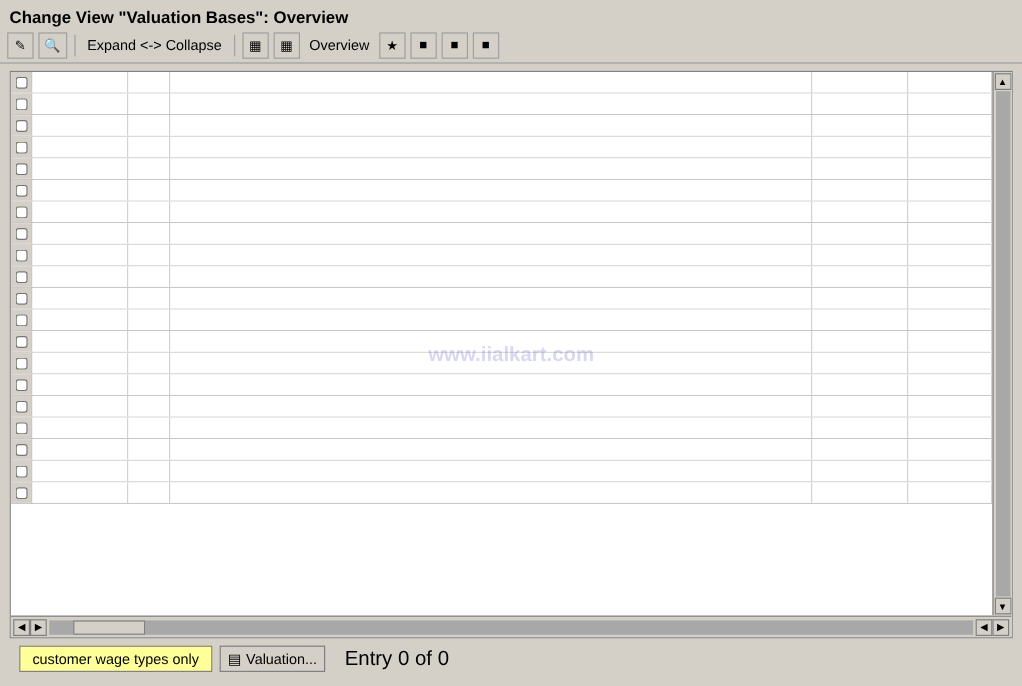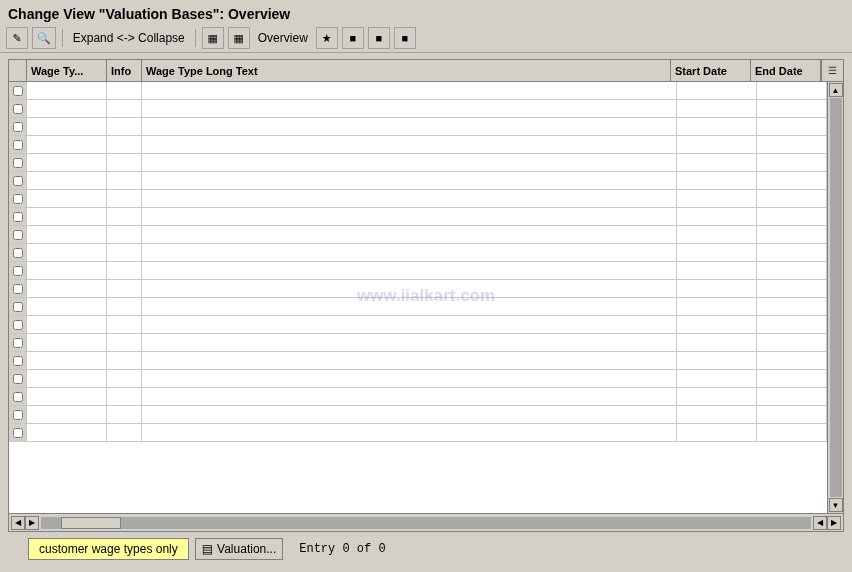--- a/index.html
+++ b/index.html
@@ -184,36 +184,34 @@
       gap: 6px;
     }
     .status-button {
       background: #ffff99;
       border: 1px solid #808080;
       padding: 3px 10px;
       cursor: pointer;
       font-size: 12px;
       min-width: 160px;
       text-align: right;
-      margin-left: 12px;
     }
     .position-btn {
       background: #d4d0c8;
       border: 1px solid #808080;
       padding: 3px 6px;
       cursor: pointer;
       font-size: 12px;
       display: flex;
       align-items: center;
       gap: 4px;
     }
     .entry-label {
-      font-size: 12px;
+      font-size: 17px;
       margin-left: 10px;
-      font-family: Liberation Mono, monospace;
     }
     .rows-and-vscroll {
       flex: 1;
       display: flex;
       overflow: hidden;
     }
     .v-scroll-bar {
       width: 16px;
       background: #d4d0c8;
       border-left: 1px solid #808080;
@@ -300,41 +298,20 @@
       <span style="font-size:11px;">■</span>
     </button>
   </div>
 
   <div class="main-content">
 
     <div class="table-container">
 
       <div class="watermark">www.iialkart.com</div>
 
-      <div class="table-header">
-        <div class="col-checkbox-header"></div>
-        <div class="col-header col-wage-type">
-          <span>Wage Ty...</span>
-        </div>
-        <div class="col-header col-info">
-          <span>Info</span>
-        </div>
-        <div class="col-header col-long-text">
-          <span>Wage Type Long Text</span>
-        </div>
-        <div class="col-header col-start-date">
-          <span>Start Date</span>
-        </div>
-        <div class="col-header col-end-date">
-          <span>End Date</span>
-        </div>
-        <div class="col-icon-header">
-          <span style="font-size:10px; color:#333;">☰</span>
-        </div>
-      </div>
 
       <div class="rows-and-vscroll">
         <div class="table-rows-wrapper" id="table-rows-container">
 
         <div class="table-row">
       <div class="cell-checkbox">
         <input type="checkbox" style="width: 10px; height: 10px;">
       </div>
       <div class="cell col-wage-type"></div>
       <div class="cell col-info"></div>

